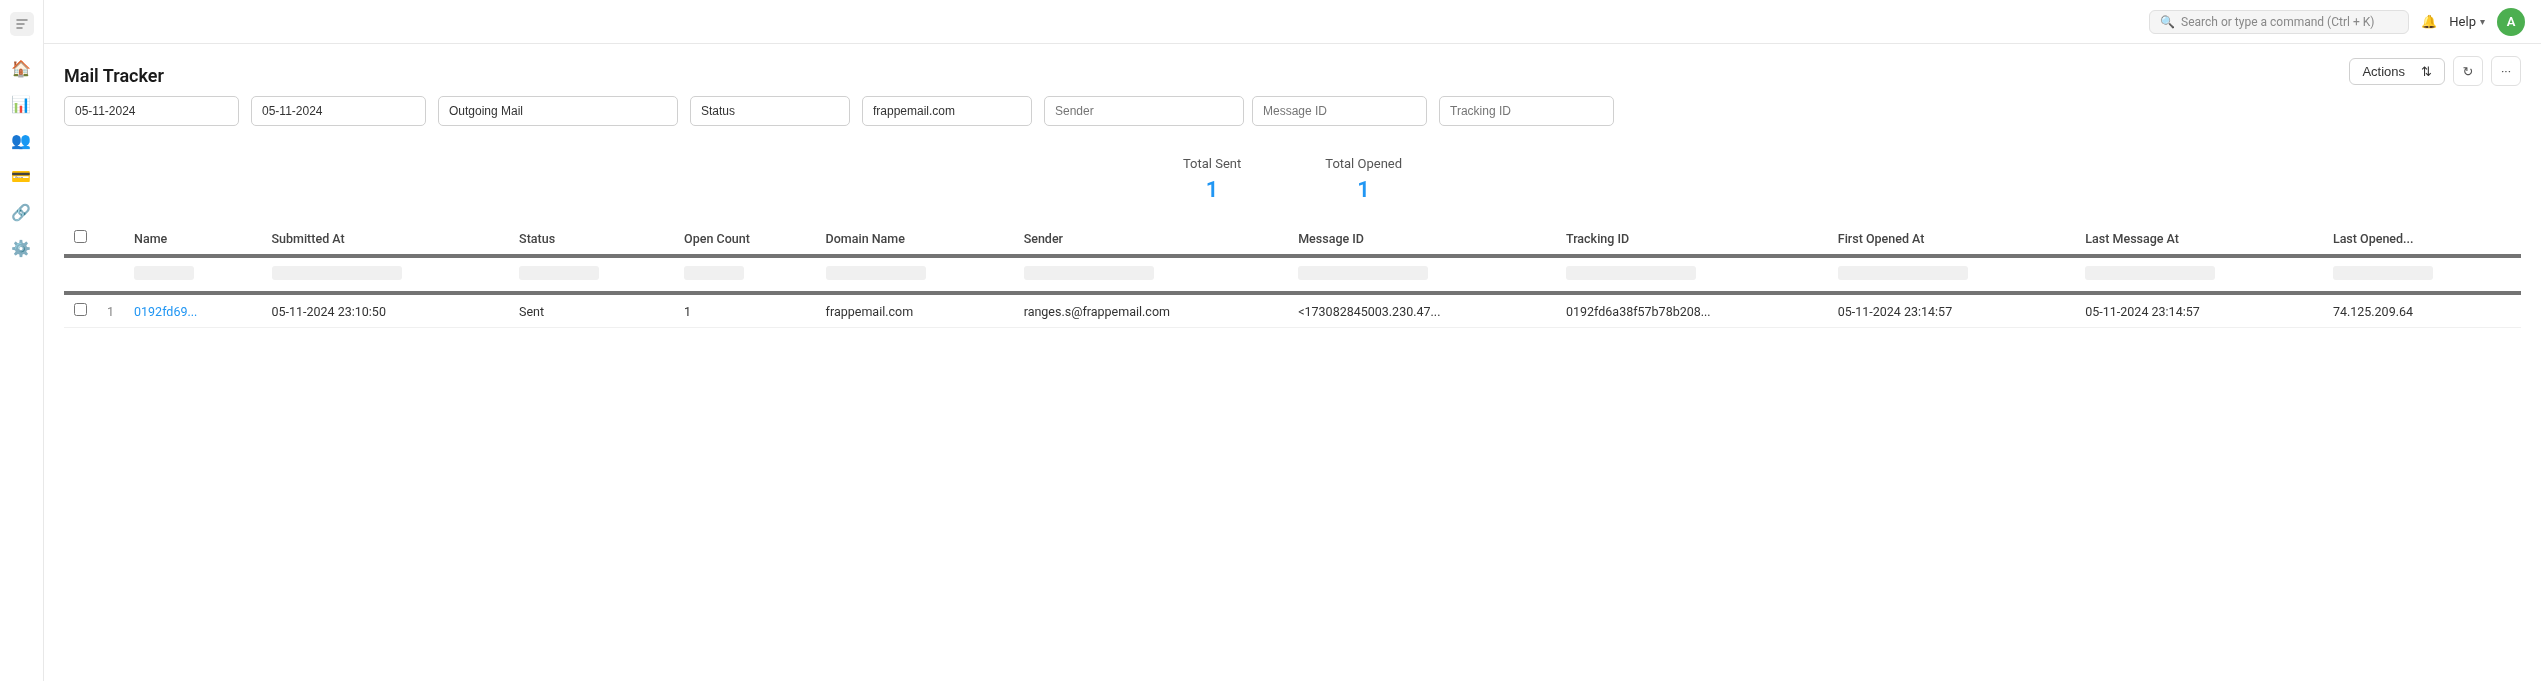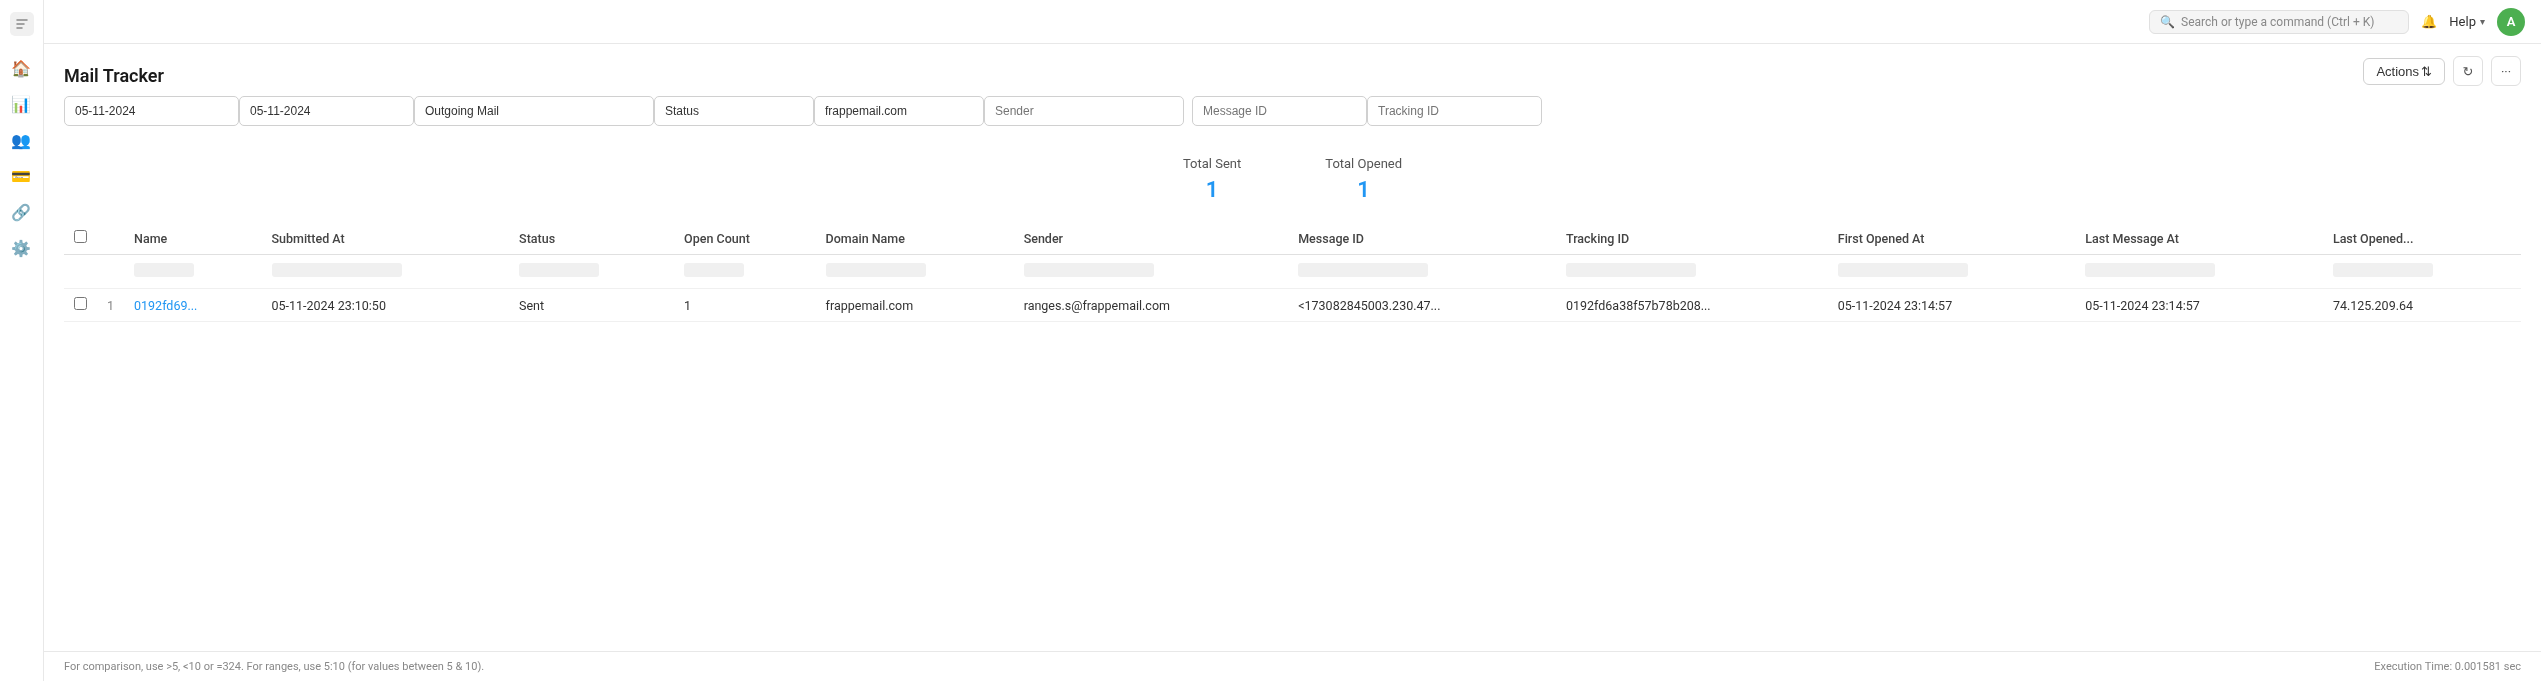--- a/index.html
+++ b/index.html
@@ -115,21 +115,21 @@
       color: #1a1a1a;
     }
     .page-header-actions {
       display: flex;
       align-items: center;
       gap: 8px;
     }
     .actions-btn {
       display: flex;
       align-items: center;
-      gap: 2px;
+      gap: 16px;
       padding: 5px 12px;
       border: 1px solid #d0d0d0;
       border-radius: 6px;
       background: #fff;
       cursor: pointer;
       font-size: 13px;
       color: #333;
     }
     .icon-btn {
       width: 30px;
@@ -164,21 +164,21 @@
     }
     .filter-input.date { width: 175px; }
     .filter-input.mail-type { width: 240px; }
     .filter-input.status { width: 160px; }
     .filter-input.domain { width: 170px; }
     .filter-input.sender { width: 200px; }
     .filter-input.msg-id { width: 175px; }
     .filter-input.track-id { width: 175px; }
     .filter-row {
       display: flex;
-      gap: 0;
+      gap: 12px;
     }
 
     
     .stats-section {
       display: flex;
       justify-content: center;
       gap: 84px;
       padding: 20px 20px;
       flex-shrink: 0;
     }
@@ -201,21 +201,21 @@
       flex: 1;
       overflow: auto;
       padding: 0 20px;
     }
     table {
       width: 100%;
       border-collapse: collapse;
       font-size: 12.5px;
     }
     thead tr {
-      border-bottom: 1px solid #737373;
+      border-bottom: 4px solid #737373;
     }
     th {
       text-align: left;
       padding: 8px 10px;
       font-weight: 500;
       color: #444;
       white-space: nowrap;
       background: #fff;
       position: sticky;
       top: 0;
@@ -381,18 +381,14 @@
       <td>&lt;173082845003.230.47...</td>
       <td>0192fd6a38f57b78b208...</td>
       <td>05-11-2024 23:14:57</td>
       <td>05-11-2024 23:14:57</td>
       <td>74.125.209.64</td>
     </tr>
           </tbody>
       </table>
     </div>
 
-    <div class="page-footer">
-      <span>For comparison, use &gt;5, &lt;10 or =324. For ranges, use 5:10 (for values between 5 &amp; 10).</span>
-      <span>Execution Time: 0.001581 sec</span>
-    </div>
   </div>
 </div>
 
 </body></html>

